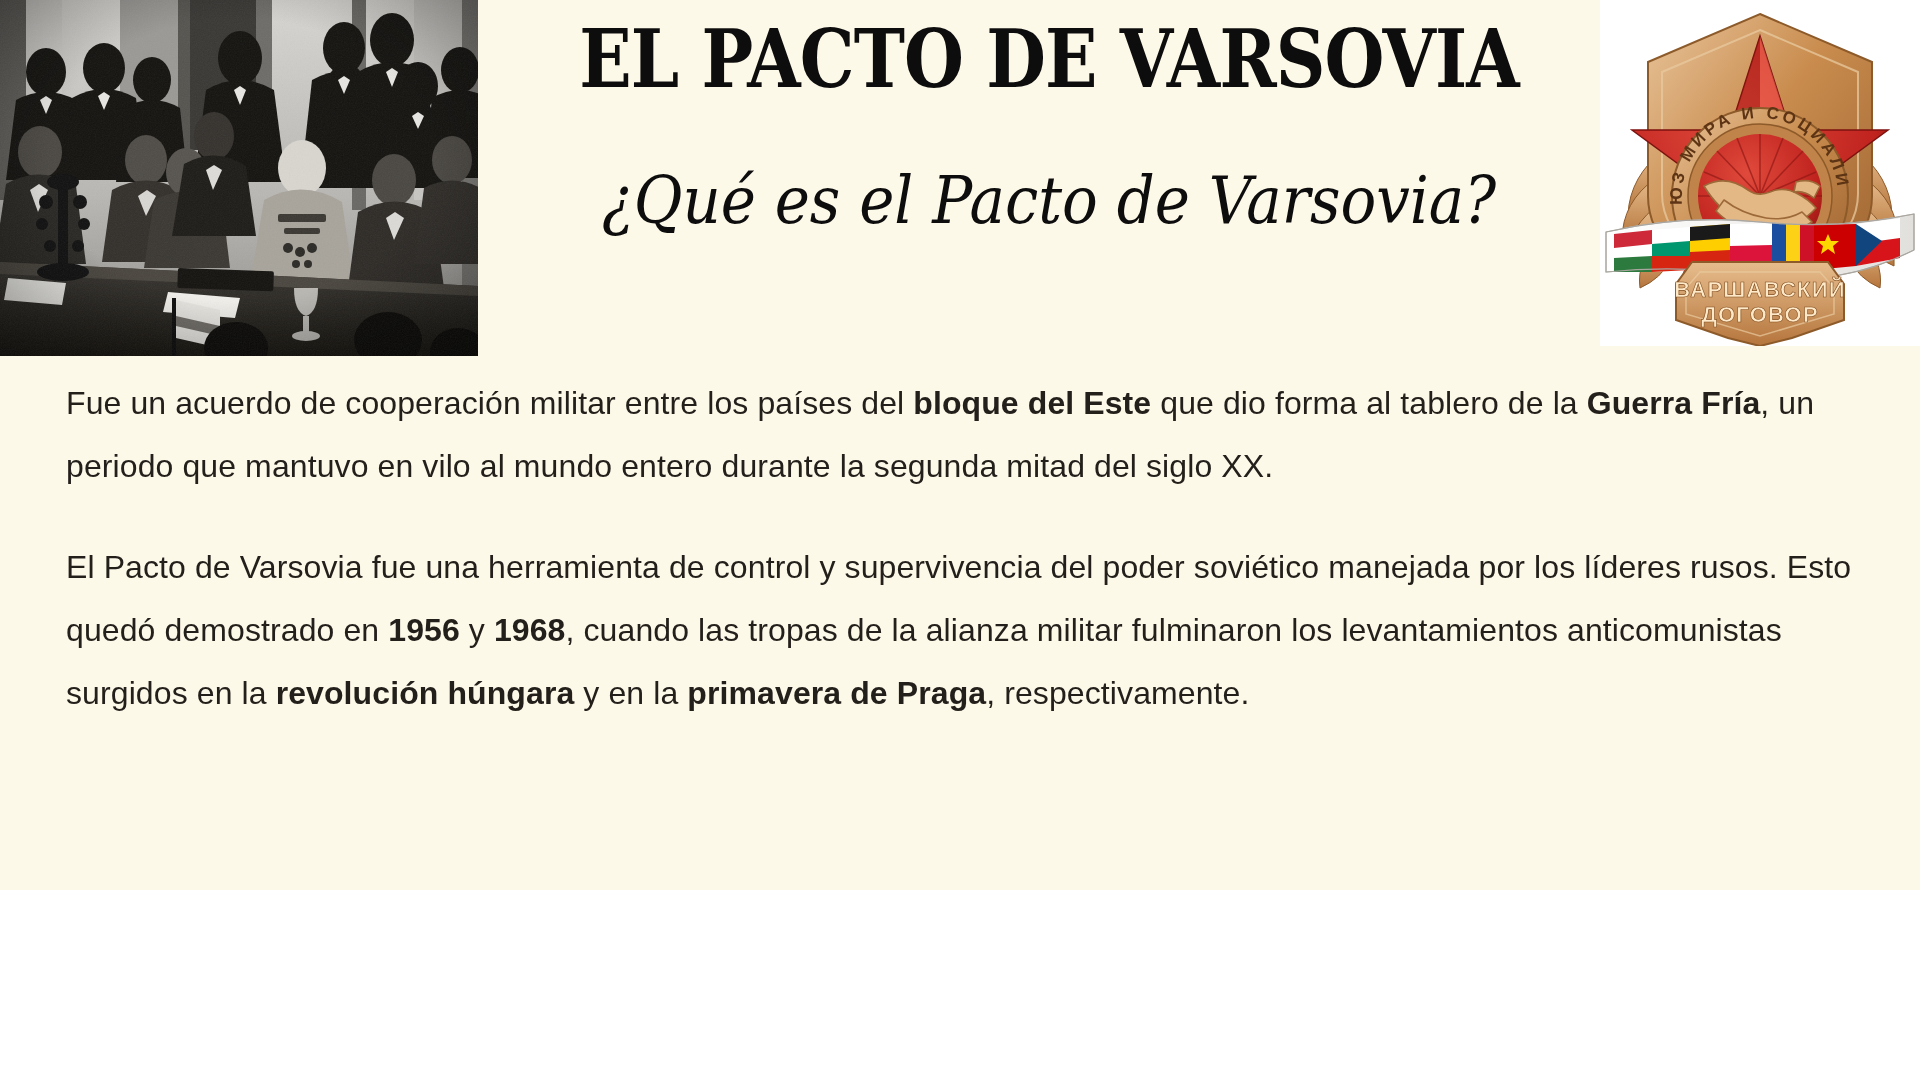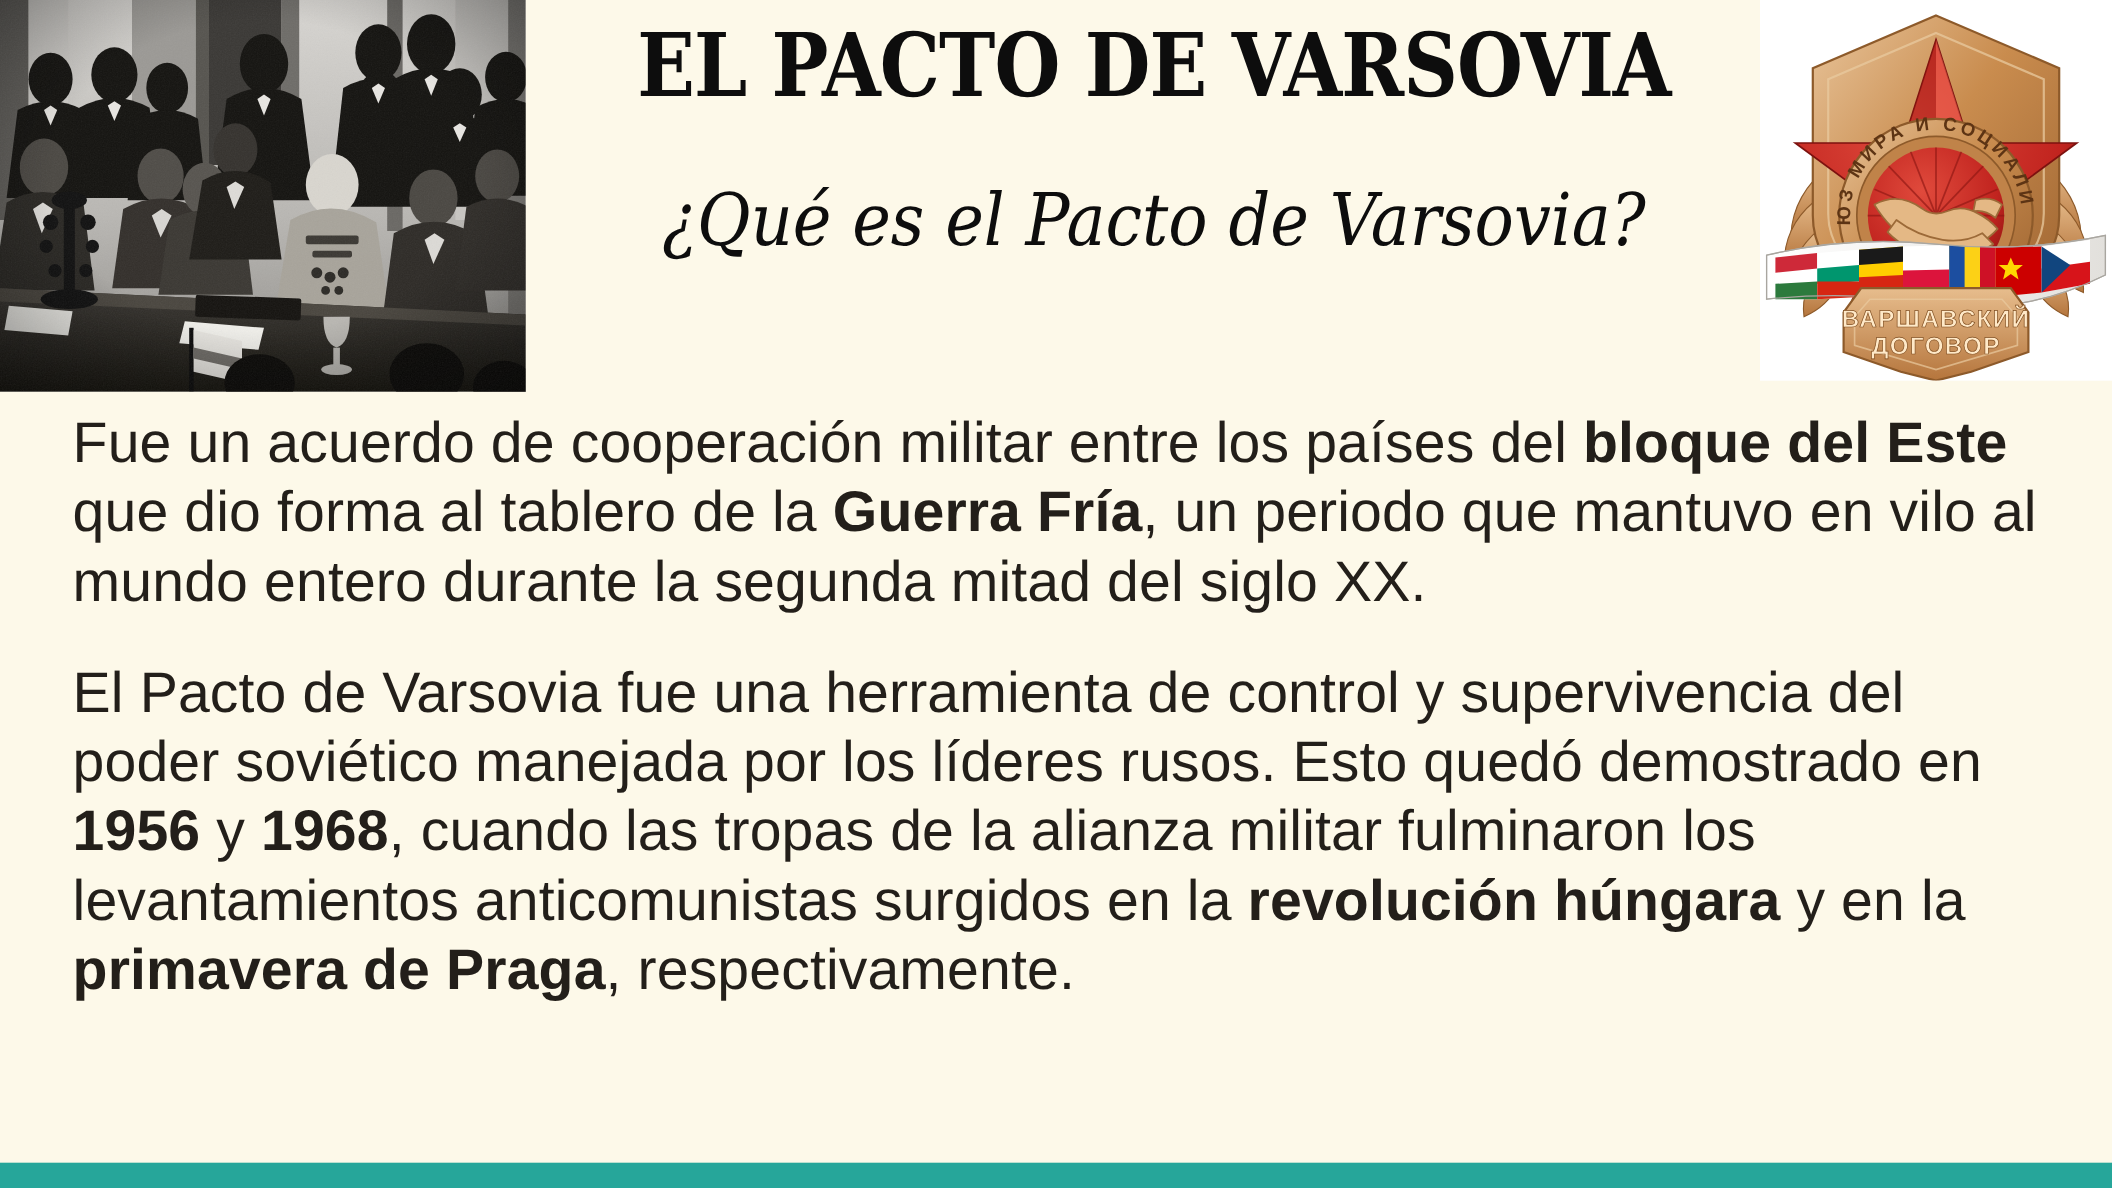--- a/index.html
+++ b/index.html
@@ -6,21 +6,21 @@
     margin: 0;
     padding: 0;
     background: #ffffff;
   }
   body {
     font-family: "Liberation Sans", sans-serif;
   }
   #slide {
     position: relative;
     width: 1920px;
-    height: 1080px;
+    height: 890px;
     background: #fdf9e9;
     overflow: hidden;
   }
 
   
   #header-band {
     position: absolute;
     left: 0; top: 0;
     width: 1920px;
     height: 356px;
@@ -90,21 +90,21 @@
 
   
   #body-copy {
     position: absolute;
     left: 66px;
     top: 372px;
     width: 1790px;
   }
   .para {
     font-family: "Liberation Sans", sans-serif;
-    font-size: 52px;
+    font-size: 32px;
     line-height: 63px;
     color: #231f1a;
     margin: 0 0 38px 0;
     letter-spacing: 0.1px;
   }
   .para b { font-weight: 700; }
 
   
   #bottom-bar {
     position: absolute;

